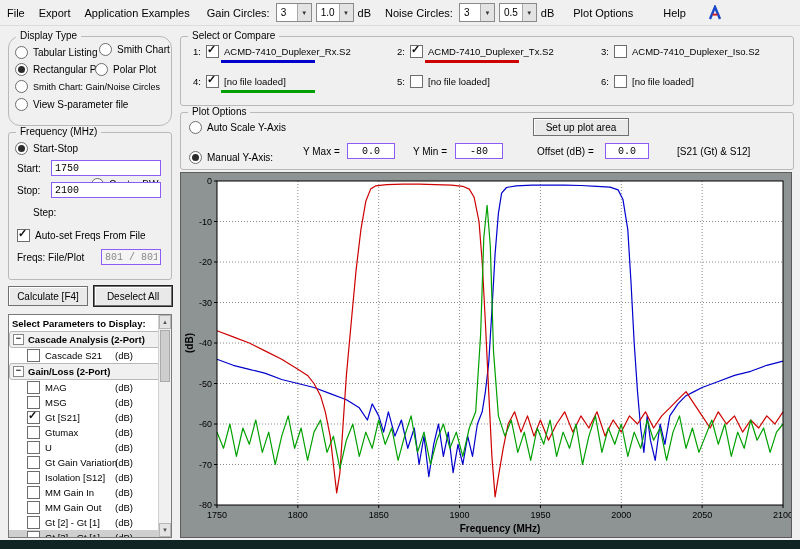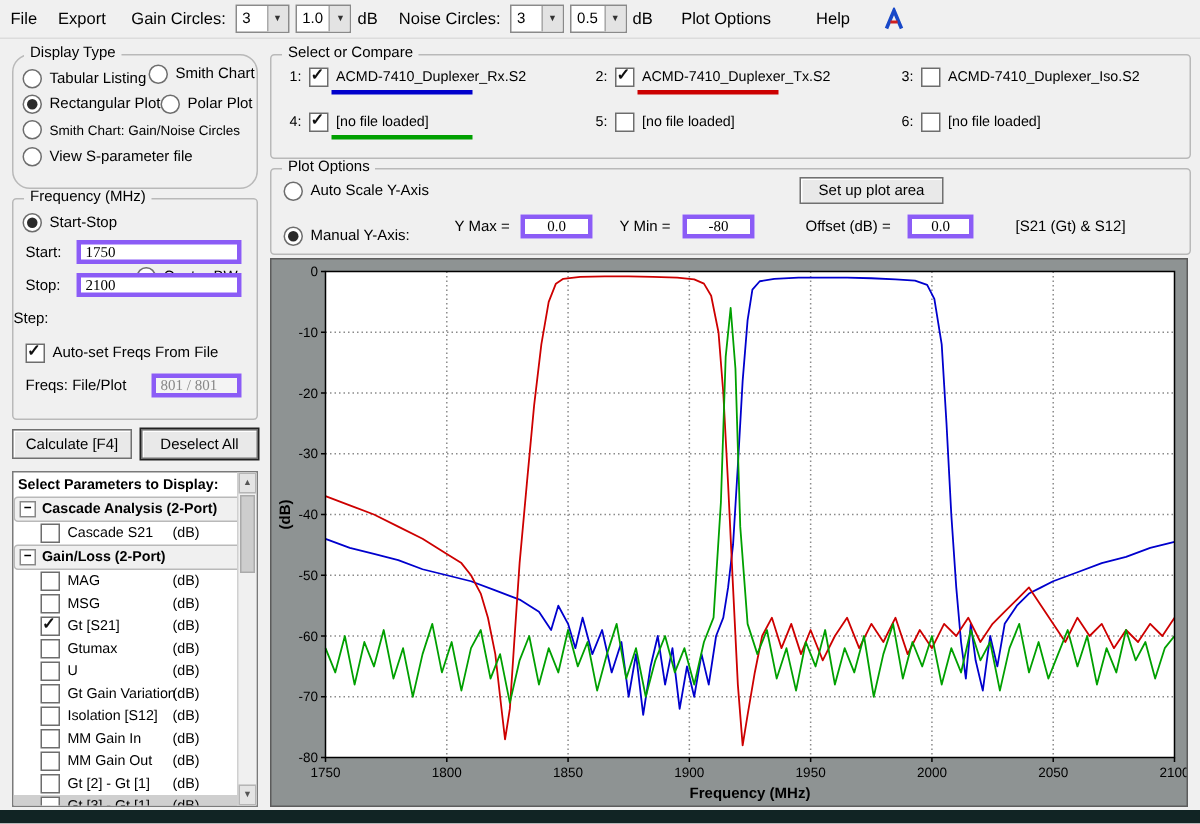--- a/index.html
+++ b/index.html
@@ -22,22 +22,22 @@
   .gtitle{position:absolute;top:-7px;left:7px;background:#f0f0f0;padding:0 4px;font-size:10px;}
   .radio{display:inline-block;width:11px;height:11px;border:1px solid #6d6d6d;border-radius:50%;
          background:#fff;position:relative;flex:none;vertical-align:-2px;}
   .radio.on::after{content:"";position:absolute;left:2px;top:2px;right:2px;bottom:2px;
                    background:#2b2b2b;border-radius:50%;}
   .cb{display:inline-block;width:11px;height:11px;border:1px solid #6d6d6d;background:#fff;
       position:relative;flex:none;vertical-align:-2px;}
   .cb.on::after{content:"✓";position:absolute;left:0px;top:-3px;font-size:11px;font-weight:bold;color:#111;}
   .lbl{font-size:10px;}
   .row{position:absolute;display:flex;align-items:center;gap:5px;white-space:nowrap;}
-  .field{position:absolute;border:3px solid #8b5cf6;background:#fff;height:16px;font-size:10px;
-         padding:0 3px;font-family:Liberation Serif, serif;box-sizing:border-box;}
+  .field{position:absolute;border:1px solid #8b5cf6;background:#fff;height:16px;font-size:10px;
+         padding:0 3px;font-family:Liberation Mono, monospace;box-sizing:border-box;}
   .field.dim{color:#888;background:#f4f4f4;}
   .btn{position:absolute;background:#e9e9e9;border:1px solid #707070;font-size:10px;
        font-family:"Liberation Sans",sans-serif;box-shadow:inset 1px 1px 0 #ffffff;cursor:default;
        display:flex;align-items:center;justify-content:center;text-align:right;}
   .btn.focus{outline:1px solid #222;}
   
   .params{position:absolute;left:8px;top:314px;width:164px;height:224px;background:#fff;
           border:1px solid #7a7a7a;box-sizing:border-box;overflow:hidden;}
   .phead{font-size:9.5px;font-weight:bold;padding:3px 3px 2px 3px;}
   .prow{position:relative;height:15px;display:flex;align-items:center;font-size:9.5px;white-space:nowrap;}
@@ -64,20 +64,21 @@
   .bottomstrip{position:absolute;left:0;right:0;bottom:0;height:9px;background:#112424;}
 </style>
 </head>
 <body>
 
 <div class="win">
 
   <div class="menubar">
     <span class="mitem">File</span>
     <span class="mitem">Export</span>
+    <span class="mitem">Application Examples</span>
     <span class="mlabel">Gain Circles:</span>
     <span class="combo">
       <span class="cval">3</span>
       <span class="carrow">▼</span>
     </span>
     <span class="combo">
       <span class="cval">1.0</span>
       <span class="carrow">▼</span>
     </span>
     <span class="munit">dB</span>
@@ -108,21 +109,21 @@
       <span class="lbl">Tabular Listing</span>
     </div>
     <div class="row" style="left:90px;top:6px;justify-content:flex-end;">
       <span class="radio"></span>
       <span class="lbl">Smith Chart</span>
     </div>
     <div class="row" style="left:6px;top:26px;">
       <span class="radio on"></span>
       <span class="lbl">Rectangular Plot</span>
     </div>
-    <div class="row" style="left:98px;top:26px;">
+    <div class="row" style="left:86px;top:26px;">
       <span class="radio"></span>
       <span class="lbl">Polar Plot</span>
     </div>
     <div class="row" style="left:6px;top:43px;">
       <span class="radio"></span>
       <span class="lbl" style="font-size:9px;">Smith Chart: Gain/Noise Circles</span>
     </div>
     <div class="row" style="left:6px;top:61px;">
       <span class="radio"></span>
       <span class="lbl">View S-parameter file</span>
@@ -140,21 +141,21 @@
       <span class="lbl">Center-BW</span>
     </div>
     <div class="row" style="left:8px;top:30px;">
         <span class="lbl">Start:</span>
       </div>
     <input class="field" style="left: 42px; top: 27px; width: 110px;" value="1750">
     <div class="row" style="left:8px;top:52px;">
         <span class="lbl">Stop:</span>
       </div>
     <input class="field" style="left: 42px; top: 49px; width: 110px;" value="2100">
-    <div class="row" style="left:0;top:74px;text-align:center;">
+    <div class="row" style="left:24px;top:74px;text-align:center;">
         <span class="lbl">Step:</span>
       </div>
     <div class="row" style="left:8px;top:96px;">
       <span class="cb on"></span>
       <span class="lbl">Auto-set Freqs From File</span>
     </div>
     <div class="row" style="left:8px;top:119px;">
         <span class="lbl">Freqs: File/Plot</span>
       </div>
     <input class="field dim" style="left: 92px; top: 116px; width: 60px;" value="801 / 801">

